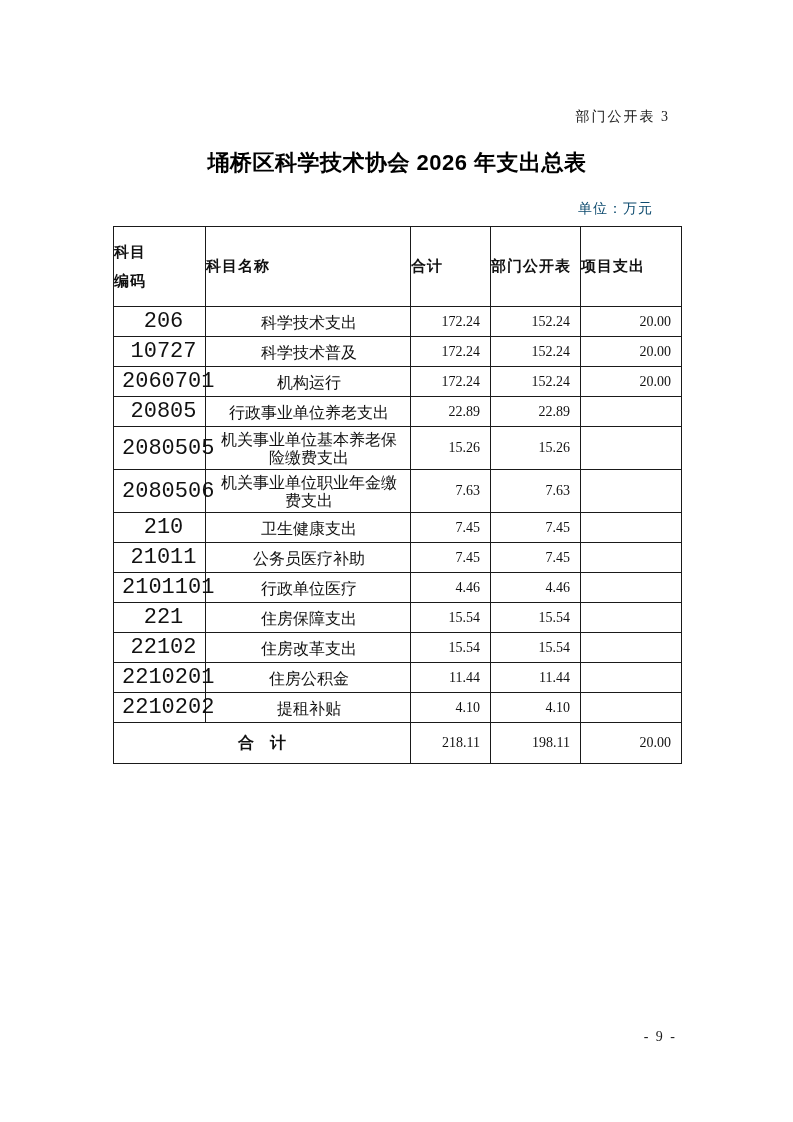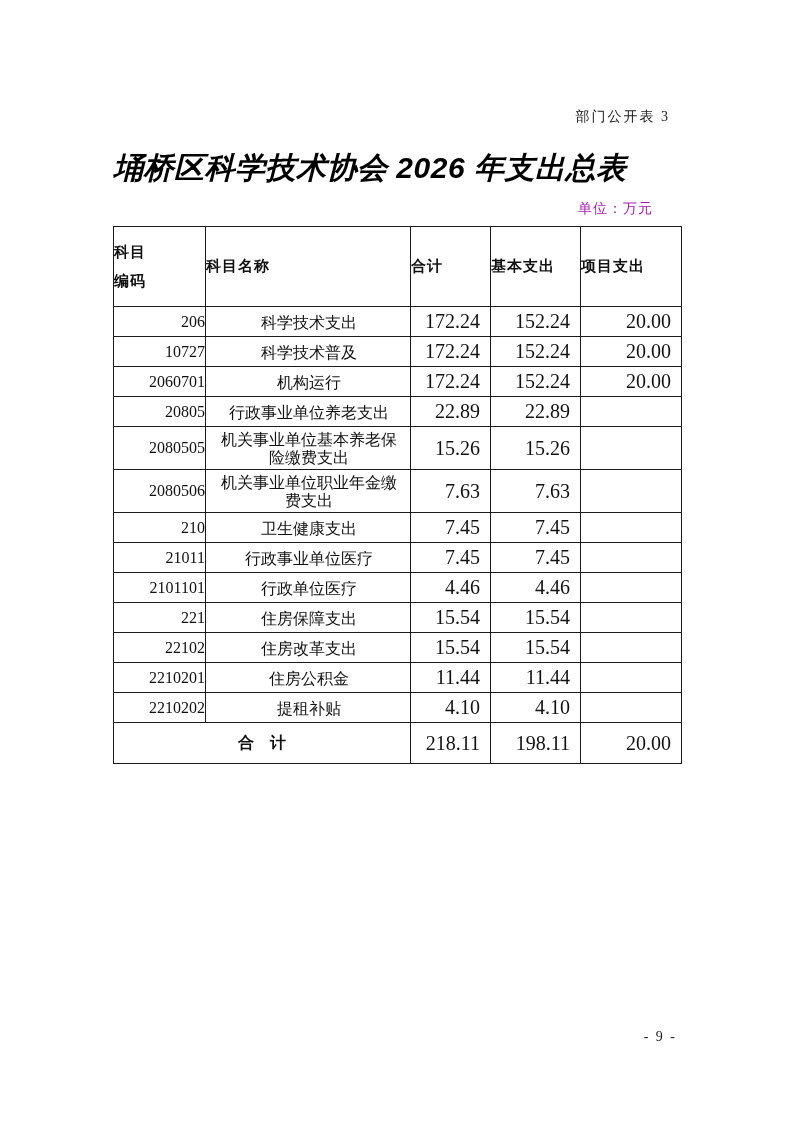--- a/index.html
+++ b/index.html
@@ -20,34 +20,34 @@
     right: 123px;
     font-size: 14px;
     letter-spacing: 2px;
     color: #1a1a1a;
   }
   .title {
     position: absolute;
     top: 148px;
     left: 113px;
     width: 568px;
+    text-align: center;
     font-family: "Liberation Sans", "DejaVu Sans", sans-serif;
-    font-size: 30px;
+    font-size: 22px;
     font-weight: 700;
     letter-spacing: 0.5px;
     color: #000;
-    font-style: italic;
   }
   .unit-note {
     position: absolute;
     top: 200px;
     right: 140px;
     font-size: 14px;
     letter-spacing: 1px;
-    color: #a21caf;
+    color: #0c4a6e;
   }
   table.budget {
     position: absolute;
     top: 226px;
     left: 113px;
     width: 568px;
     border-collapse: collapse;
     table-layout: fixed;
   }
   table.budget th,
@@ -60,34 +60,35 @@
   thead th {
     font-size: 15px;
     font-weight: 700;
     text-align: left;
     letter-spacing: 1px;
   }
   .code-header-line { line-height: 1.1; }
   .code-header-line + .code-header-line { margin-top: 13px; }
   tbody tr { height: 30px; }
   td.code {
-    text-align: right;
+    text-align: center;
     padding-left: 8px;
-    font-size: 16px;
+    font-size: 22px;
+    font-family: Liberation Mono, monospace;
   }
   td.name {
     text-align: center;
     padding: 4px 6px 2px 8px;
     font-size: 16px;
     line-height: 18px;
   }
   td.num {
     text-align: right;
     padding-right: 10px;
-    font-size: 20px;
+    font-size: 14px;
   }
   tr.total-row { height: 41px; }
   tr.total-row td.total-label {
     text-align: center;
     font-size: 16px;
     font-weight: 700;
   }
   .page-number {
     position: absolute;
     top: 1029px;
@@ -117,21 +118,21 @@
       <col style="width:101px">
     </colgroup>
     <thead>
       <tr>
         <th>
           <div class="code-header-line">科目</div>
           <div class="code-header-line">编码</div>
         </th>
         <th>科目名称</th>
         <th>合计</th>
-        <th>基本支出</th>
+        <th>部门公开表</th>
         <th>项目支出</th>
       </tr>
     </thead>
     <tbody>
   <tr>
     <td class="code">206</td>
     <td class="name">科学技术支出</td>
     <td class="num">172.24</td>
     <td class="num">152.24</td>
     <td class="num">20.00</td>
@@ -181,21 +182,21 @@
   <tr>
     <td class="code">210</td>
     <td class="name">卫生健康支出</td>
     <td class="num">7.45</td>
     <td class="num">7.45</td>
     <td class="num"></td>
   </tr>
 
   <tr>
     <td class="code">21011</td>
-    <td class="name">行政事业单位医疗</td>
+    <td class="name">公务员医疗补助</td>
     <td class="num">7.45</td>
     <td class="num">7.45</td>
     <td class="num"></td>
   </tr>
 
   <tr>
     <td class="code">2101101</td>
     <td class="name">行政单位医疗</td>
     <td class="num">4.46</td>
     <td class="num">4.46</td>

